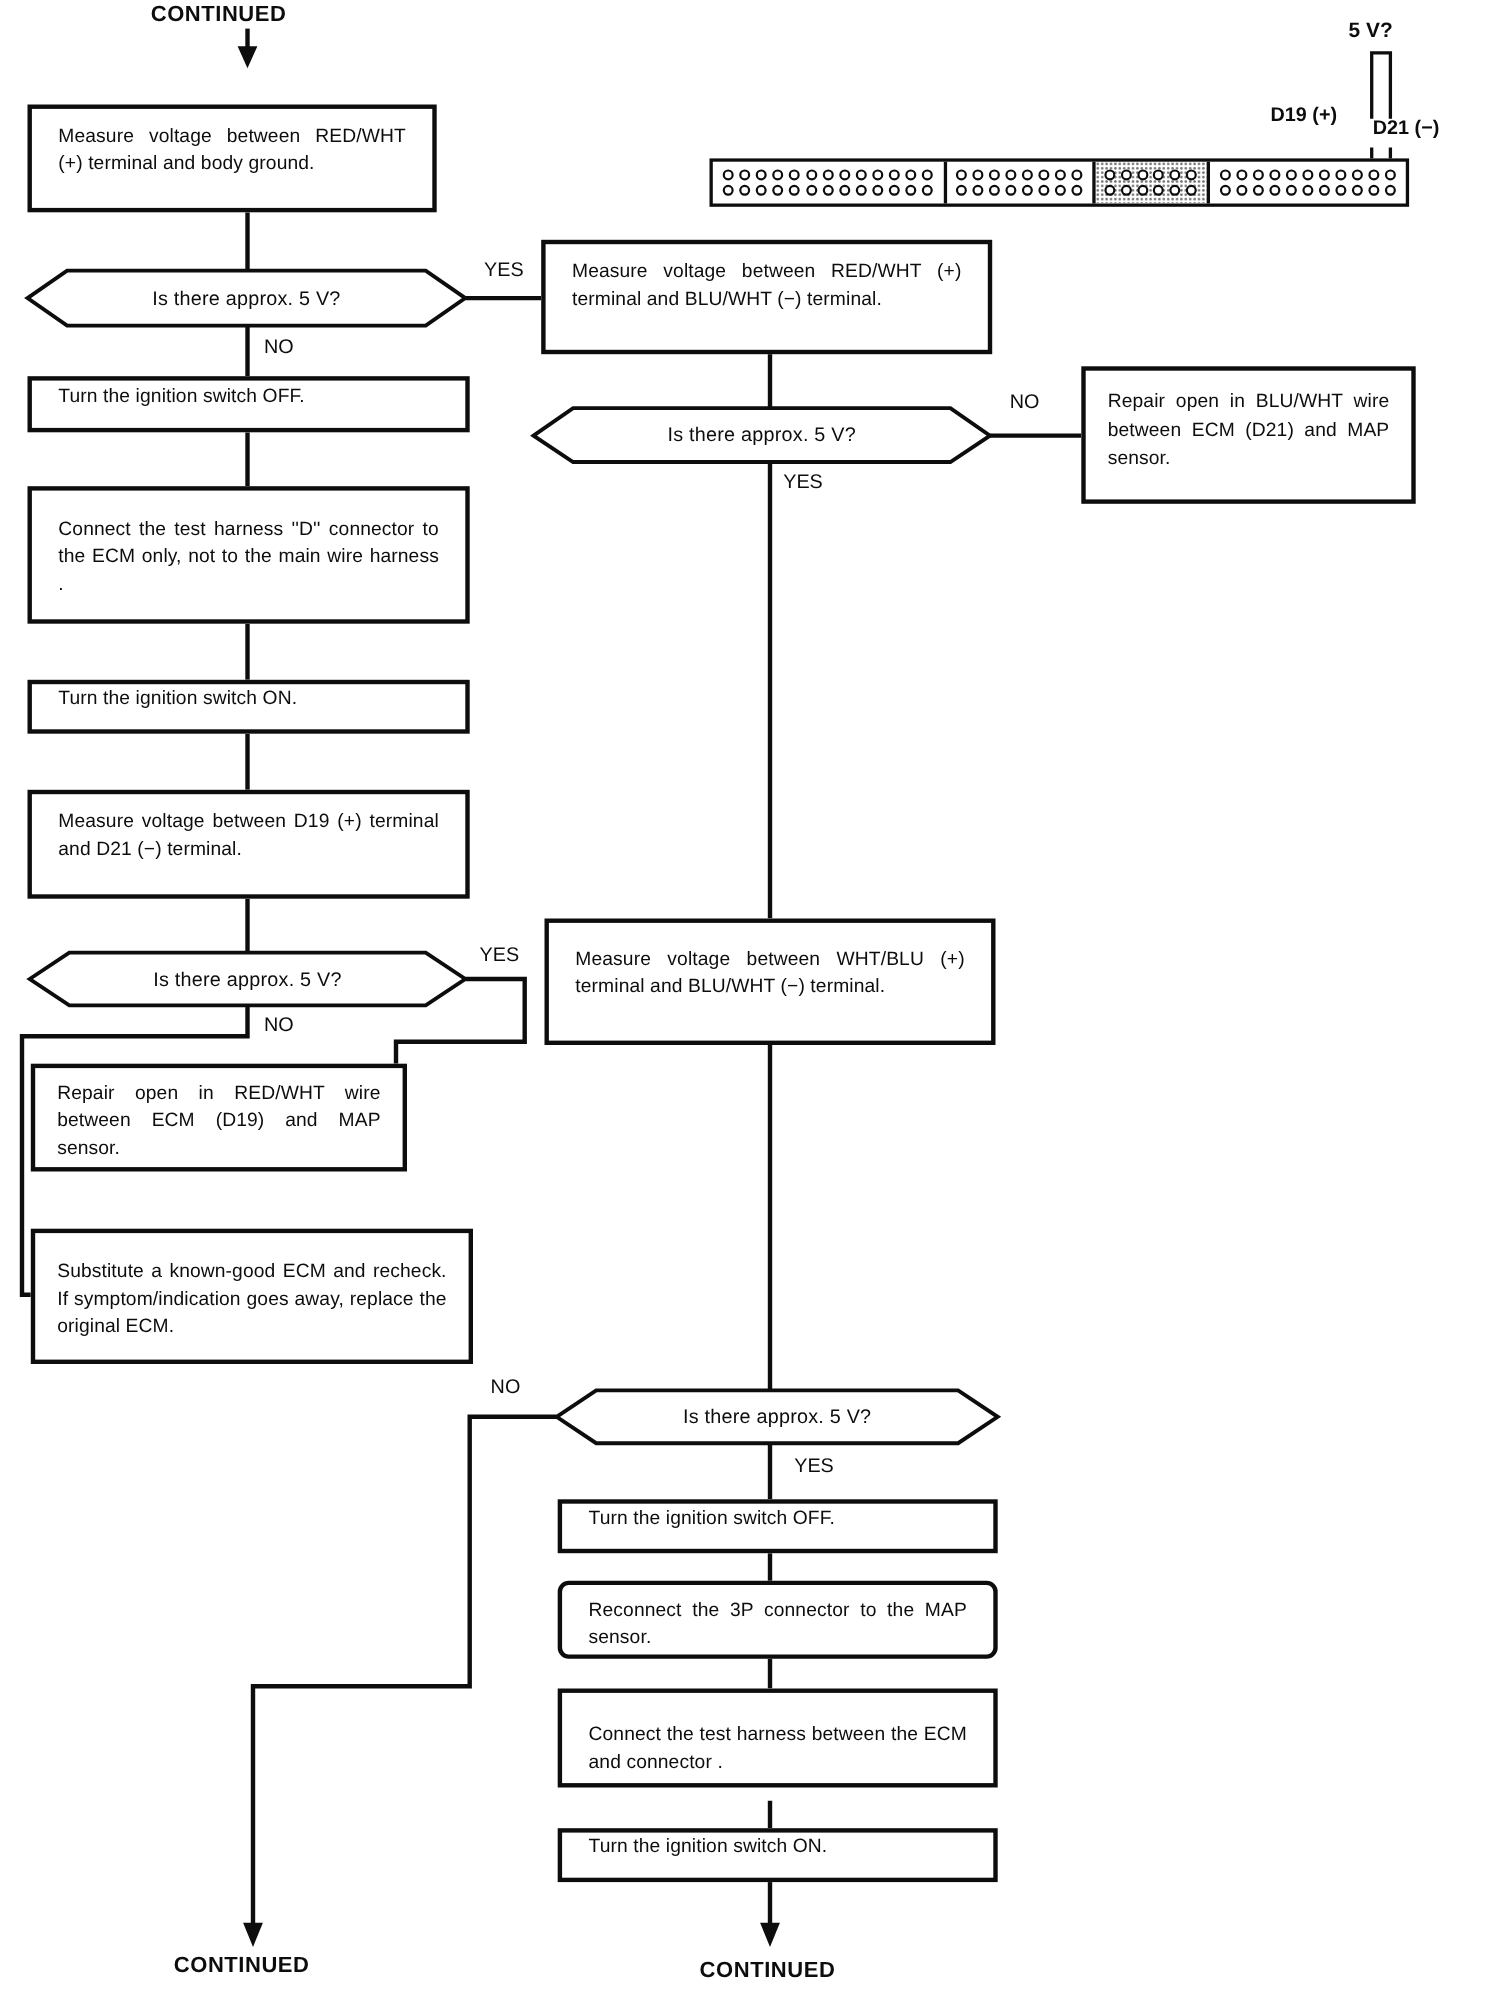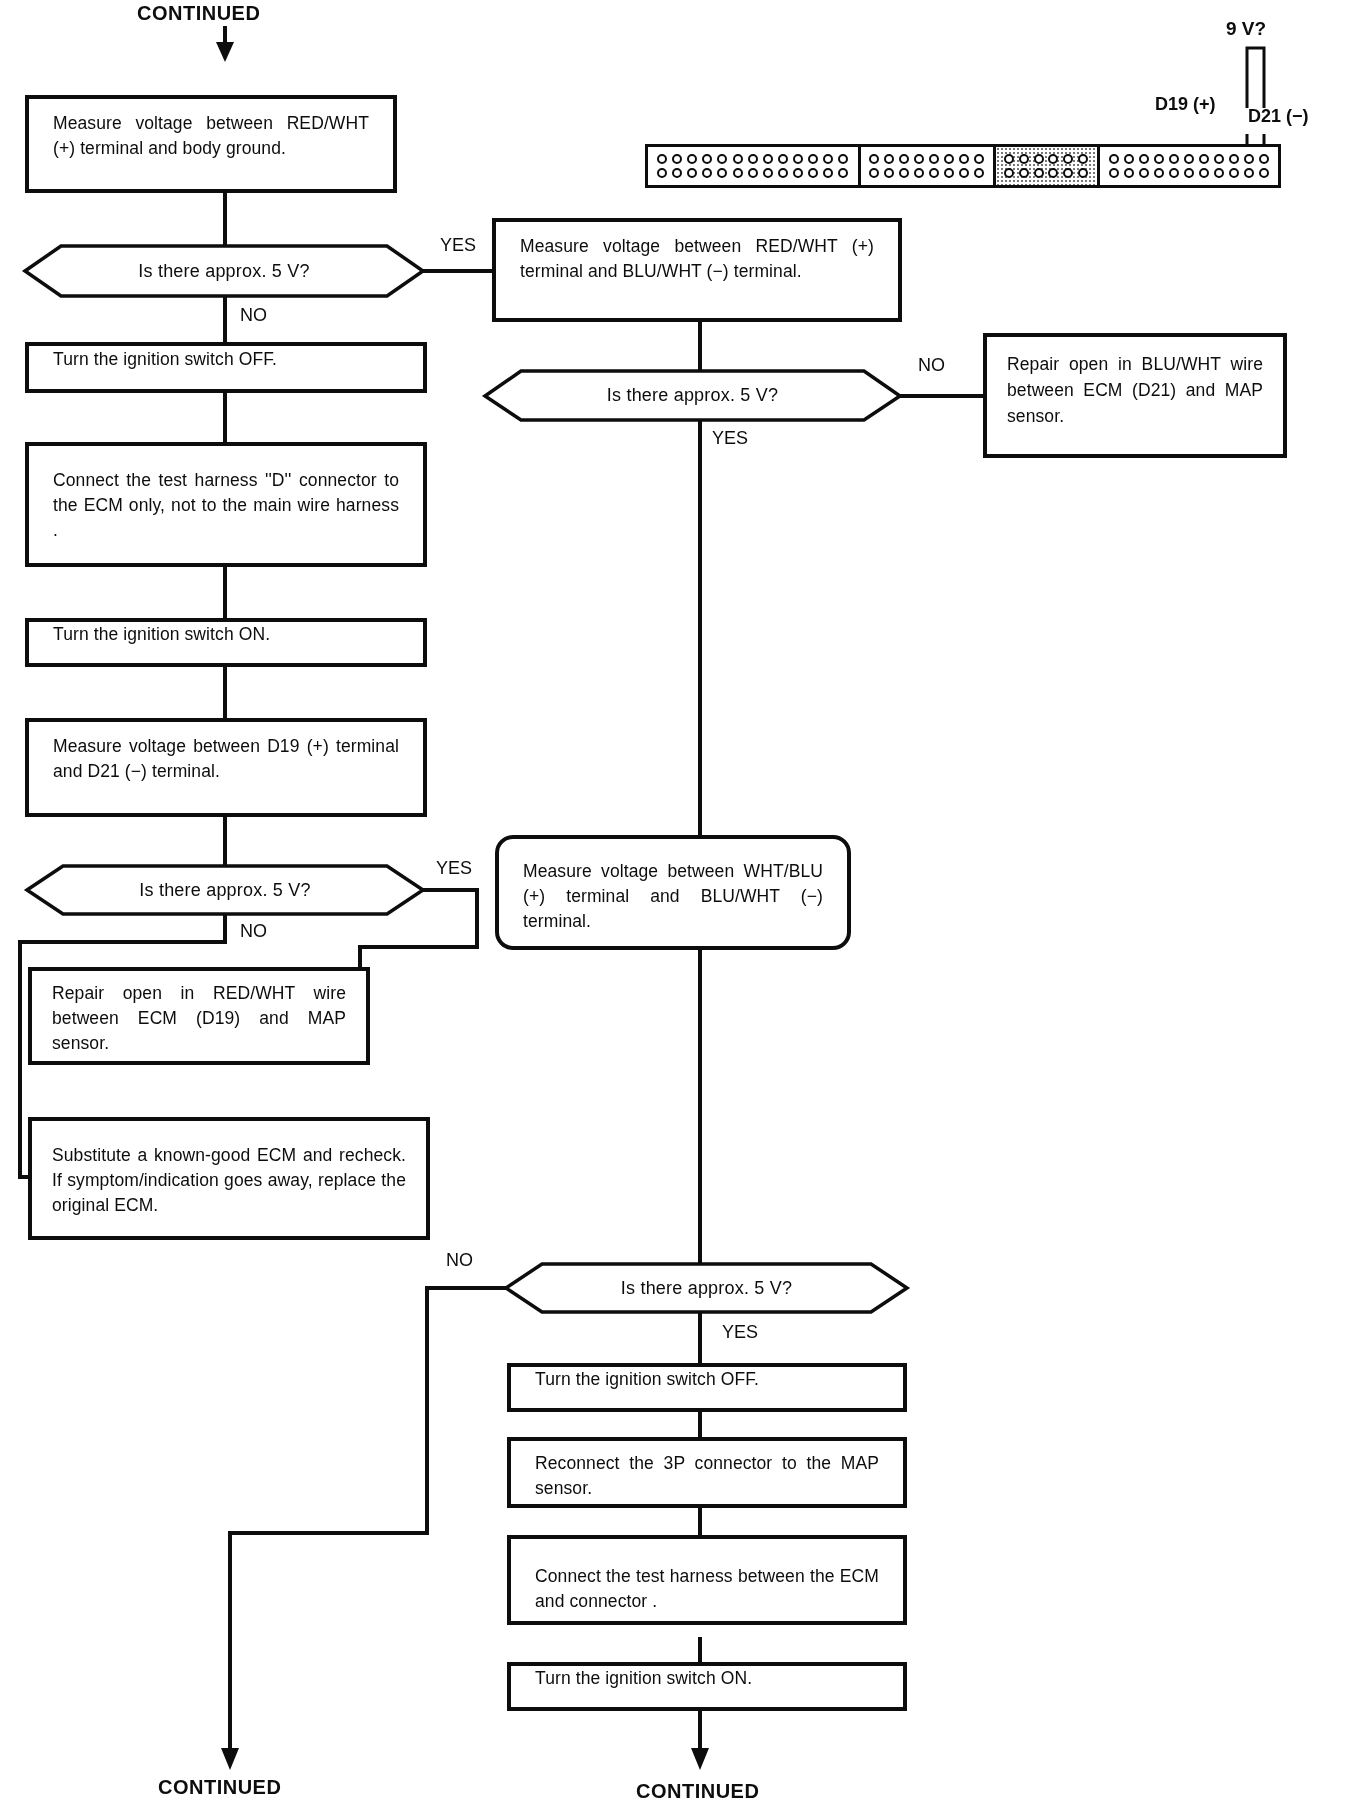--- a/index.html
+++ b/index.html
@@ -82,21 +82,21 @@
     </g>
     <g fill="#ffffff" stroke="#0d0d0d" stroke-width="3.5" stroke-linejoin="miter">
       <polygon points="25,271 61,246 387,246 423,271 387,296 61,296"></polygon>
       <polygon points="485,396 521,371 864,371 900,396 864,420 521,420"></polygon>
       <polygon points="27,890 63,866 387,866 423,890 387,914 63,914"></polygon>
       <polygon points="506,1288 542,1264 871,1264 907,1288 871,1312 542,1312"></polygon>
     </g>
   </svg>
 
   <div class="continued" style="left:137px;top:2px;">CONTINUED</div>
-  <div class="lbl bold" style="left:1226px;top:18px;font-size:19px;">9 V?</div>
+  <div class="lbl bold" style="left:1226px;top:18px;font-size:19px;">5 V?</div>
   <div class="lbl bold" style="left:1155px;top:94px;text-align:right;">D19 (+)</div>
   <div class="lbl bold" style="left:1248px;top:106px;">D21 (−)</div>
 
   <div id="ecm-conn">
       <div class="conn-cell" style="flex-grow: 13;">
         <div class="conn-row">
           <span class="pin"></span>
           <span class="pin"></span>
           <span class="pin"></span>
           <span class="pin"></span>
@@ -213,27 +213,27 @@
   <div class="pbox bold" style="left:28px;top:967px;width:342px;height:98px;padding:10px 20px;">Repair open in RED/WHT wire between ECM (D19) and MAP sensor.</div>
 
   <div class="pbox bold" style="left:28px;top:1117px;width:402px;height:123px;padding:22px 20px;line-height:25px;">Substitute a known-good ECM and recheck. If symptom/indication goes away, replace the original ECM.</div>
 
   <div class="pbox" style="left:492px;top:218px;width:410px;height:104px;">Measure voltage between RED/WHT (+) terminal and BLU/WHT (−) terminal.</div>
 
   <div class="hextext" style="left:485px;top:371px;width:415px;height:49px;">Is there approx. 5 V?</div>
 
   <div class="pbox bold" style="left:983px;top:333px;width:304px;height:125px;padding:14px 20px;line-height:26px;">Repair open in BLU/WHT wire between ECM (D21) and MAP sensor.</div>
 
-  <div class="pbox" style="left:495px;top:835px;width:356px;height:115px;padding-top:20px;border-radius:18px;">Measure voltage between WHT/BLU (+) terminal and BLU/WHT (−) terminal.</div>
+  <div class="pbox" style="left:495px;top:835px;width:410px;height:115px;padding-top:20px;">Measure voltage between WHT/BLU (+) terminal and BLU/WHT (−) terminal.</div>
 
   <div class="hextext" style="left:506px;top:1264px;width:401px;height:48px;">Is there approx. 5 V?</div>
 
   <div class="pbox vcenter" style="left:507px;top:1363px;width:400px;height:49px;">Turn the ignition switch OFF.</div>
 
-  <div class="pbox" style="left:507px;top:1437px;width:400px;height:71px;padding-top:10px;">Reconnect the 3P connector to the MAP sensor.</div>
+  <div class="pbox" style="left:507px;top:1437px;width:400px;height:71px;padding-top:10px;border-radius:10px;">Reconnect the 3P connector to the MAP sensor.</div>
 
   <div class="pbox" style="left:507px;top:1535px;width:400px;height:90px;padding-top:25px;">Connect the test harness between the ECM and connector .</div>
 
   <div class="pbox vcenter" style="left:507px;top:1662px;width:400px;height:49px;">Turn the ignition switch ON.</div>
 
   <div class="lbl" style="left:440px;top:235px;">YES</div>
   <div class="lbl" style="left:240px;top:305px;">NO</div>
   <div class="lbl" style="left:918px;top:355px;">NO</div>
   <div class="lbl" style="left:712px;top:428px;">YES</div>
   <div class="lbl" style="left:436px;top:858px;">YES</div>

